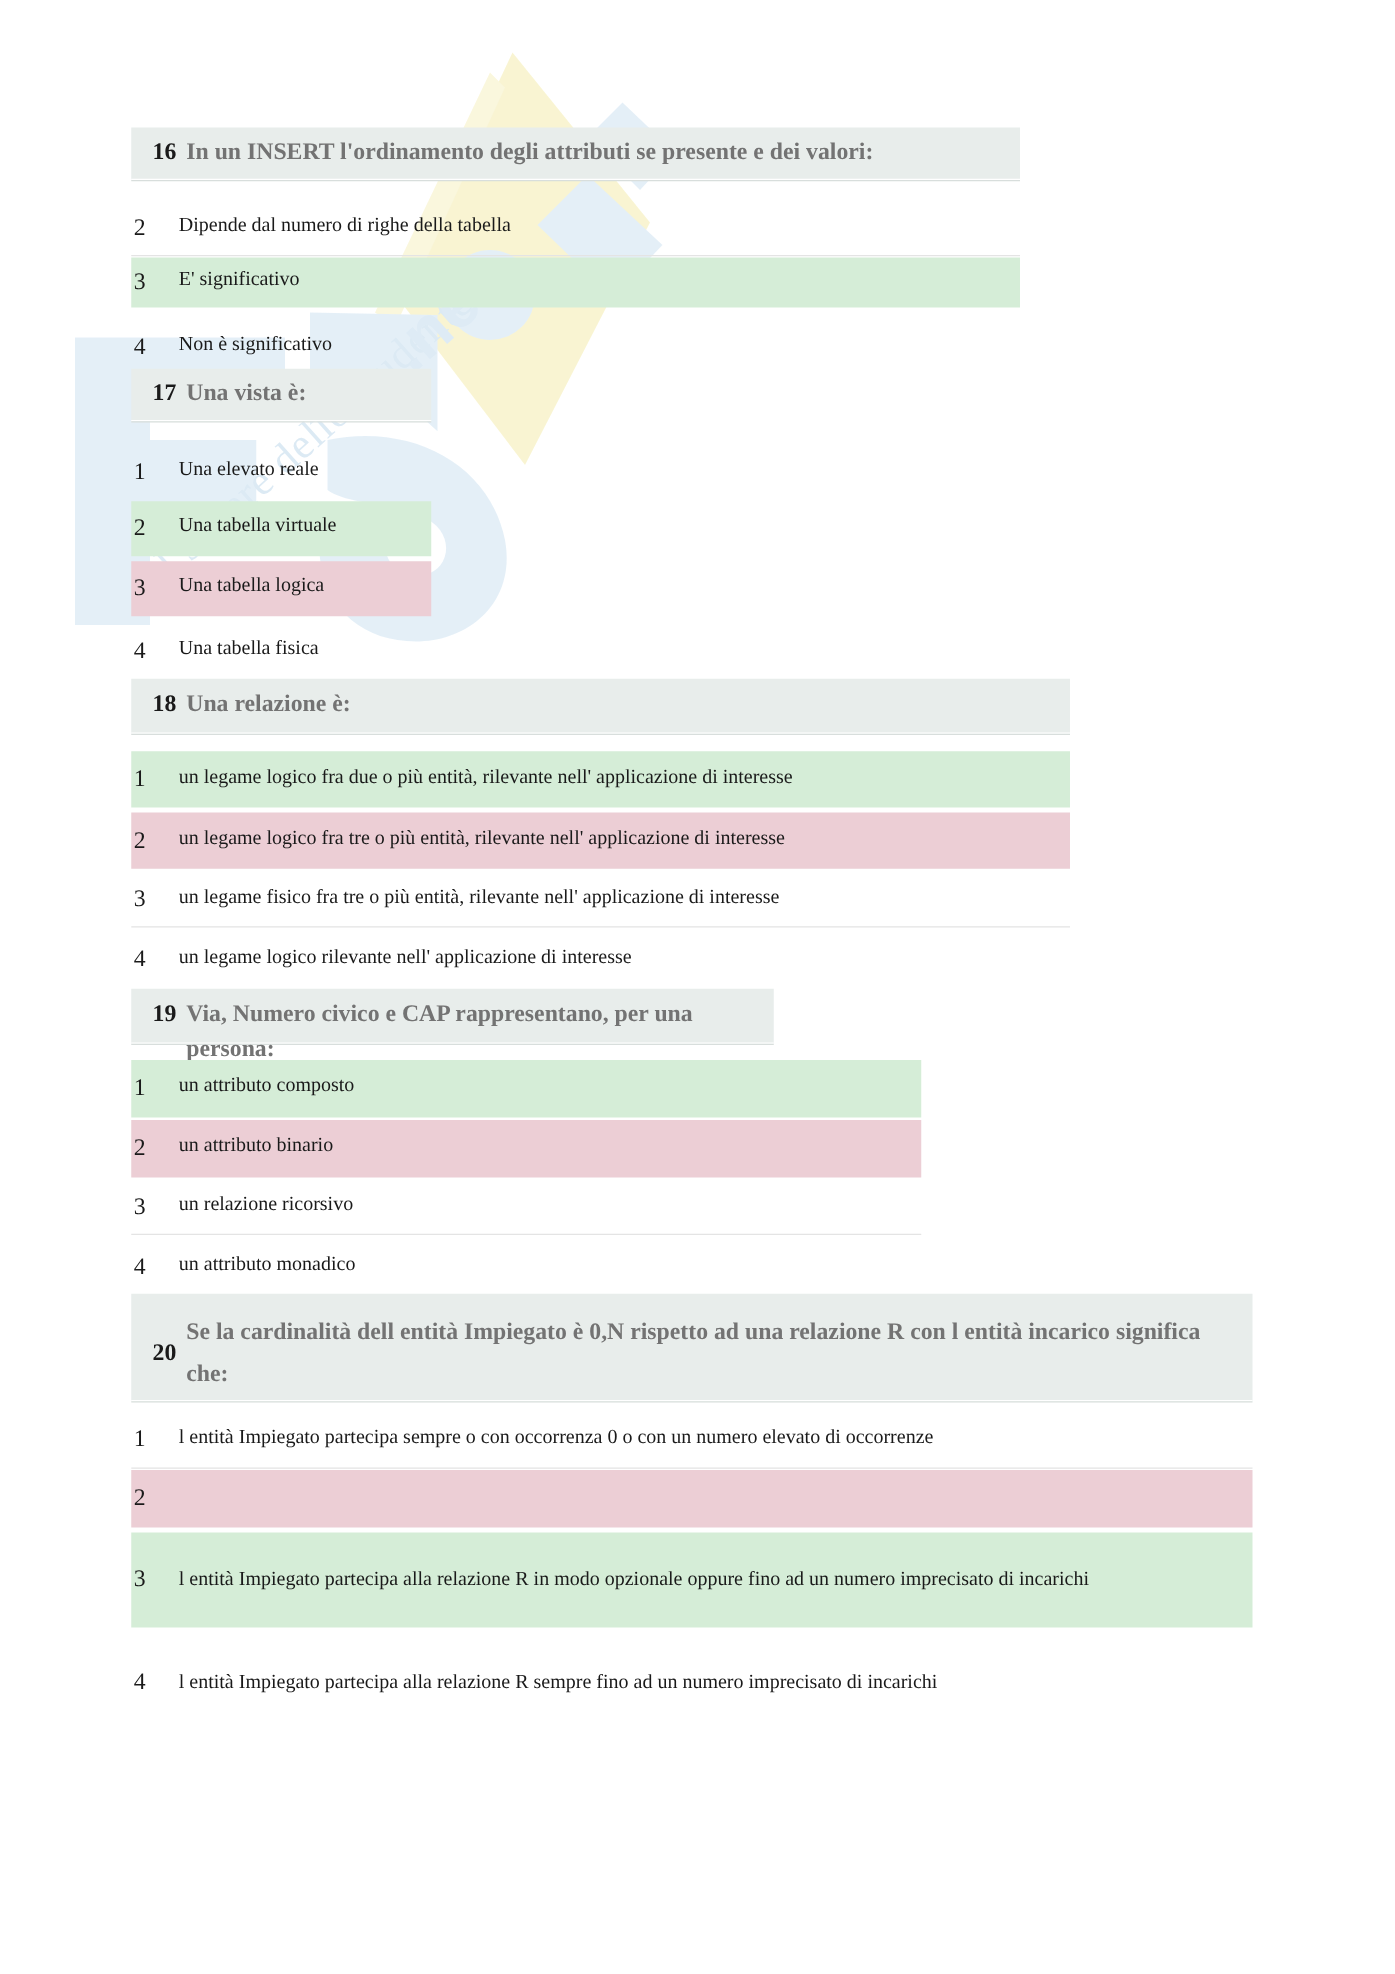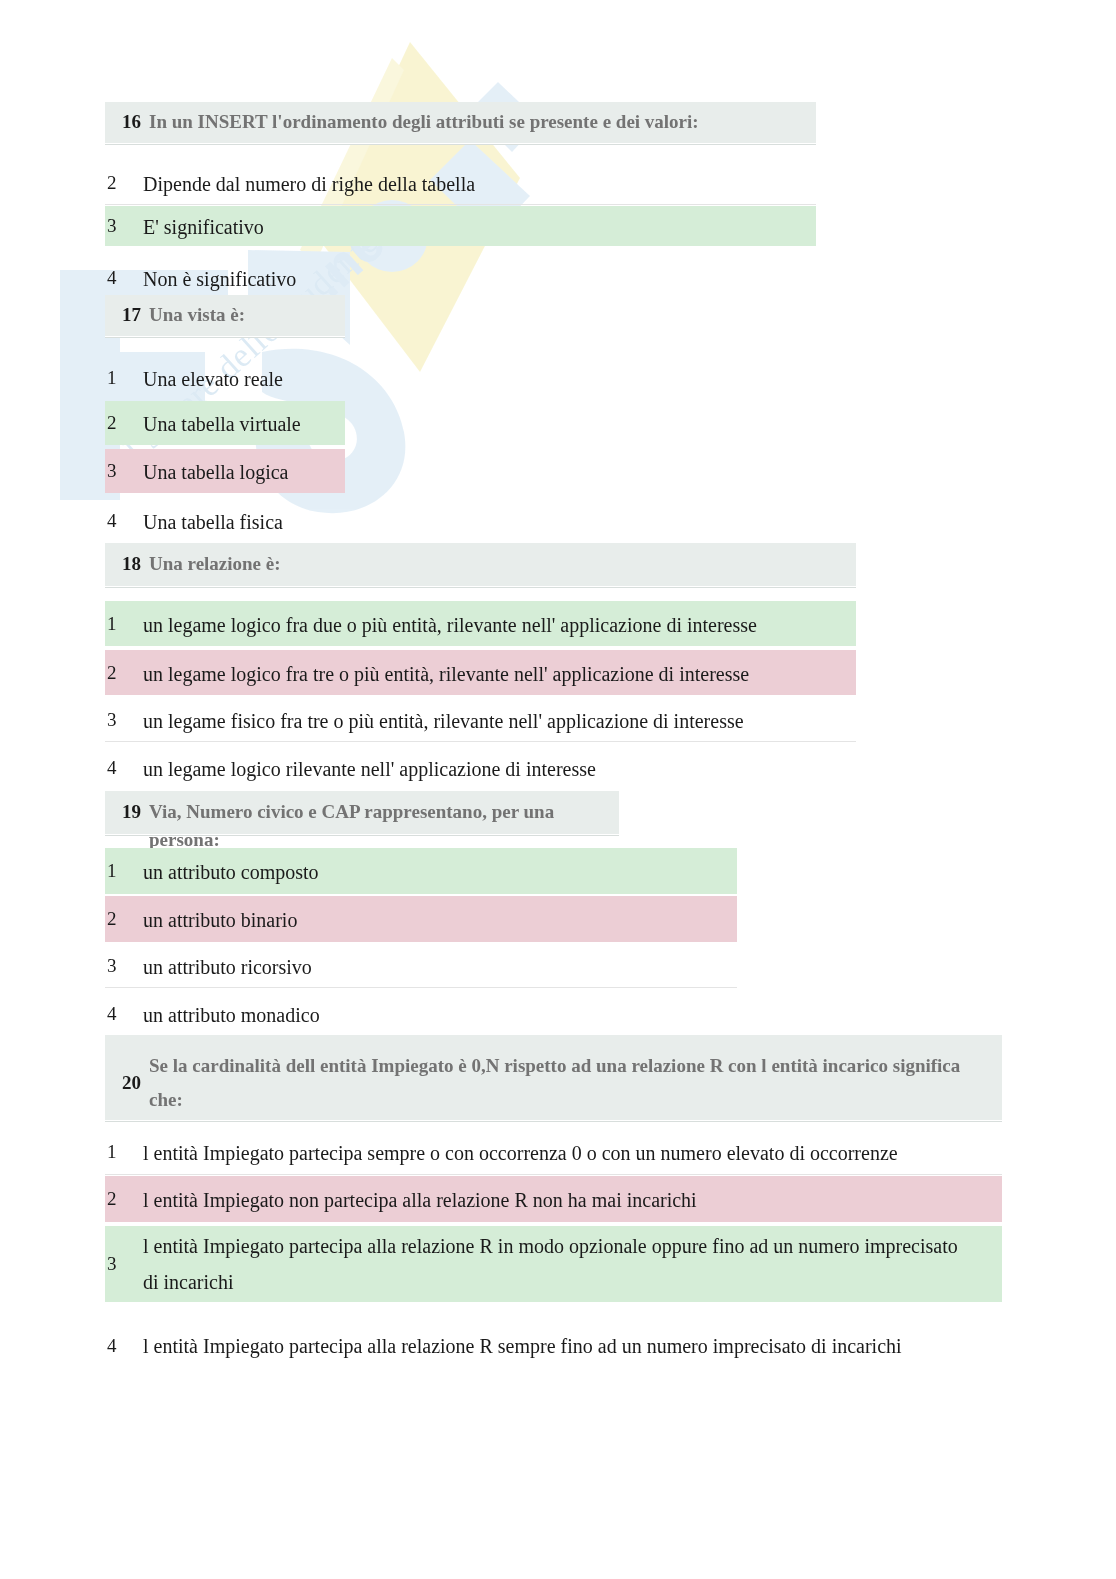--- a/index.html
+++ b/index.html
@@ -86,21 +86,21 @@
     flex: 0 0 auto;
     width: 36px;
     text-align: left;
     padding-left: 2px;
     font-size: 19px;
     color: #1a1a1a;
     line-height: 1.5;
   }
   .opt .o-text {
     flex: 1 1 auto;
-    font-size: 20px;
+    font-size: 16px;
     color: #1a1a1a;
     line-height: 1.5;
     padding-right: 12px;
   }
   .opt .o-num.center,
   .opt .o-text.multiline {
     align-self: center;
   }
   .divider {
     border-bottom: 1px solid #e4e4e4;
@@ -213,21 +213,21 @@
   <div class="quiz-block opt green" style="top:848px; width:632px; height:46px; padding-top:9px;">
     <span class="o-num">1</span>
     <span class="o-text">un attributo composto</span>
   </div>
   <div class="quiz-block opt pink" style="top:896px; width:632px; height:46px; padding-top:9px;">
     <span class="o-num">2</span>
     <span class="o-text">un attributo binario</span>
   </div>
   <div class="quiz-block opt plain" style="top:945px; width:632px; height:41px; padding-top:7px;">
     <span class="o-num">3</span>
-    <span class="o-text">un attributo ricorsivo</span>
+    <span class="o-text">un relazione ricorsivo</span>
   </div>
   <div class="quiz-block divider" style="top:987px; width:632px;"></div>
   <div class="quiz-block opt plain" style="top:993px; width:632px; height:41px; padding-top:7px;">
     <span class="o-num">4</span>
     <span class="o-text">un attributo monadico</span>
   </div>
 
   <div class="quiz-block" style="top:1035px; width:897px;">
     <div class="q-header" style="height:86px; padding-top:10px; align-items:flex-start;">
       <span class="q-num center" style="align-self:center;">20</span>
@@ -235,21 +235,20 @@
     </div>
     <div class="q-header-rule"></div>
   </div>
   <div class="quiz-block opt plain" style="top:1131px; width:897px; height:42px; padding-top:7px;">
     <span class="o-num">1</span>
     <span class="o-text">l entità Impiegato partecipa sempre o con occorrenza 0 o con un numero elevato di occorrenze</span>
   </div>
   <div class="quiz-block divider" style="top:1174px; width:897px;"></div>
   <div class="quiz-block opt pink" style="top:1176px; width:897px; height:46px; padding-top:9px;">
     <span class="o-num">2</span>
-    <span class="o-text">l entità Impiegato non partecipa alla relazione R non ha mai incarichi</span>
   </div>
   <div class="quiz-block opt green" style="top:1226px; width:897px; height:76px; align-items:center;">
     <span class="o-num center" style="align-self:center;">3</span>
     <span class="o-text multiline" style="align-self:center; line-height:1.8; padding-right:30px;">l entità Impiegato partecipa alla relazione R in modo opzionale oppure fino ad un numero imprecisato di incarichi</span>
   </div>
   <div class="quiz-block opt plain" style="top:1308px; width:897px; height:76px; align-items:center;">
     <span class="o-num center" style="align-self:center;">4</span>
     <span class="o-text multiline" style="align-self:center; line-height:1.8; padding-right:70px;">l entità Impiegato partecipa alla relazione R sempre fino ad un numero imprecisato di incarichi</span>
   </div>
 

